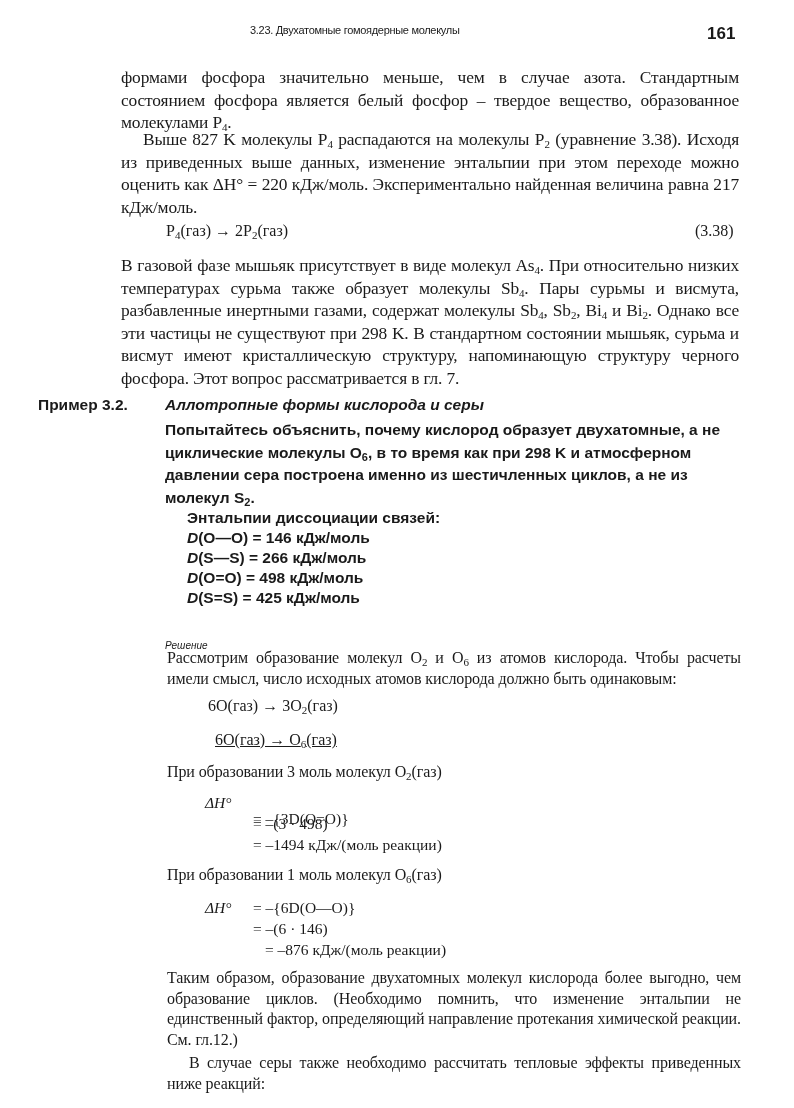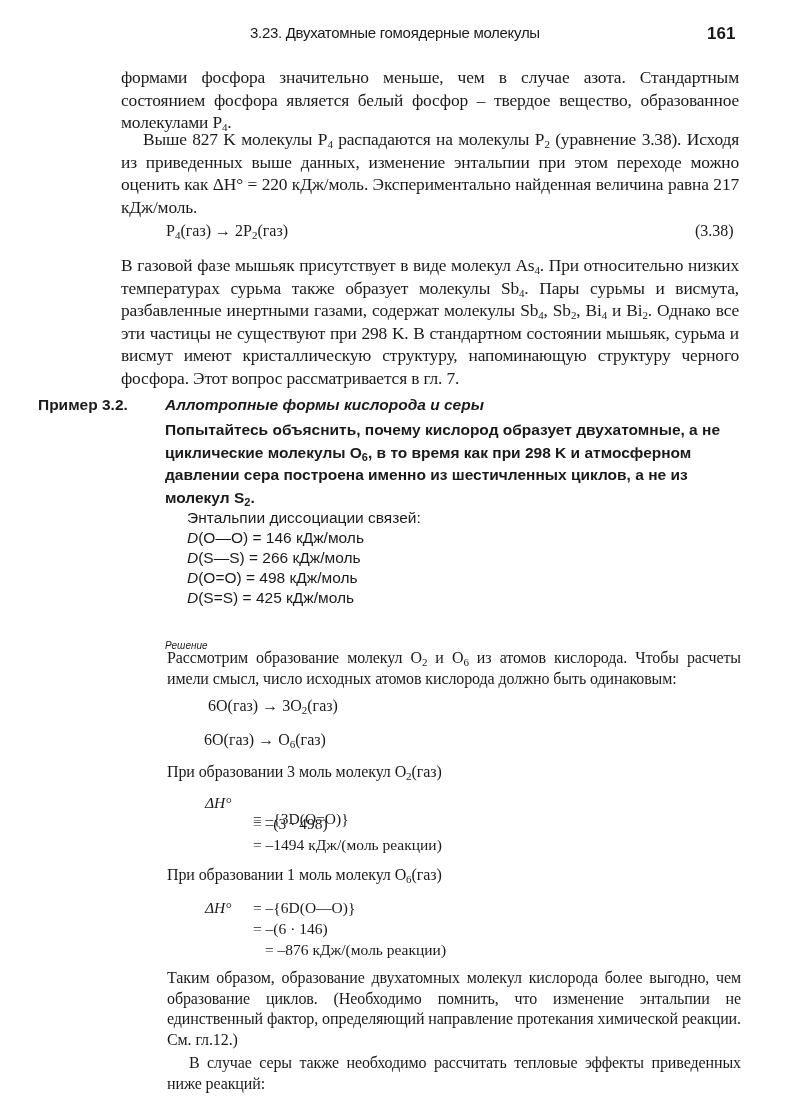--- a/index.html
+++ b/index.html
@@ -1,33 +1,33 @@
 <!DOCTYPE html>
 <html><head>
 <meta charset="utf-8">
 <style>
   html, body { margin: 0; padding: 0; background: #ffffff; }
   body { width: 794px; height: 1108px; position: relative; overflow: hidden; color: #1a1a1a; }
   .serif { font-family: "Liberation Serif", "DejaVu Serif", serif; }
   .sans { font-family: "Liberation Sans", "DejaVu Sans", sans-serif; }
 
   #running-head { position: absolute; top: 24px; left: 0; width: 794px; height: 22px; }
-  #running-head .title { position: absolute; left: 250px; top: 0; font-size: 15px; letter-spacing: -0.3px; }
+  #running-head .title { position: absolute; left: 250px; top: 0; font-size: 11px; letter-spacing: -0.3px; }
   #running-head .pageno { position: absolute; left: 707px; top: 0; font-size: 17px; font-weight: bold; }
 
   .para { position: absolute; left: 121px; width: 618px; font-size: 17.4px; line-height: 22.5px; text-align: justify; letter-spacing: -0.15px; }
   .indent { text-indent: 22px; }
   .eq { position: absolute; font-size: 16px; }
   .eq-num { position: absolute; left: 695px; font-size: 16px; }
   sub { font-size: 11px; vertical-align: -3px; line-height: 0; }
 
   #example-label { position: absolute; left: 38px; top: 396px; font-size: 15.5px; font-weight: bold; }
   #example-title { position: absolute; left: 165px; top: 396px; font-size: 15.5px; font-weight: bold; font-style: italic; }
   #example-task { position: absolute; left: 165px; top: 419px; width: 575px; font-size: 15.5px; line-height: 22.5px; font-weight: bold; }
-  #bond-block { position: absolute; left: 187px; top: 508px; font-size: 15.5px; font-weight: normal; line-height: 20px; }
+  #bond-block { position: absolute; left: 187px; top: 508px; font-size: 15.5px; font-weight: bold; line-height: 20px; }
   #bond-block .row i { font-style: italic; }
   #solution-label { position: absolute; left: 165px; top: 640px; font-size: 10px; font-style: italic; }
 
   .sol-para { position: absolute; left: 167px; width: 574px; font-size: 16px; line-height: 20.5px; text-align: justify; letter-spacing: -0.1px; }
   .calc { position: absolute; left: 205px; font-size: 15.5px; line-height: 21px; }
   .calc .lhs { position: absolute; left: 0; top: 0; width: 40px; }
   .calc .rhs { position: absolute; left: 48px; white-space: nowrap; }
 </style>
 </head>
 <body>
@@ -70,21 +70,21 @@
 
 <div id="solution-label" class="sans">Решение</div>
 
 <div class="sol-para serif" style="top:648px;">
   <span>Рассмотрим образование молекул O</span><sub>2</sub><span> и O</span><sub>6</sub><span> из атомов кислорода. Чтобы расчеты имели смысл, число исходных атомов кислорода должно быть одинаковым:</span>
 </div>
 
 <div class="eq serif" style="left:208px; top:697px;">
   <span>6O(газ) → 3O</span><sub>2</sub><span>(газ)</span>
 </div>
-<div class="eq serif" style="left:204px; top:731px;">
+<div class="eq serif" style="left:215px; top:731px;text-decoration:underline;">
   <span>6O(газ) → O</span><sub>6</sub><span>(газ)</span>
 </div>
 
 <div class="sol-para serif" style="top:762px;">
   <span>При образовании 3 моль молекул O</span><sub>2</sub><span>(газ)</span>
 </div>
 
 <div class="calc serif" style="top:792px; height:66px; width:300px;">
   <span class="lhs" style="font-style:italic;">ΔH°</span>
   <span class="rhs" style="top:0;margin-top:16px;">= –{3D(O=O)}</span>

